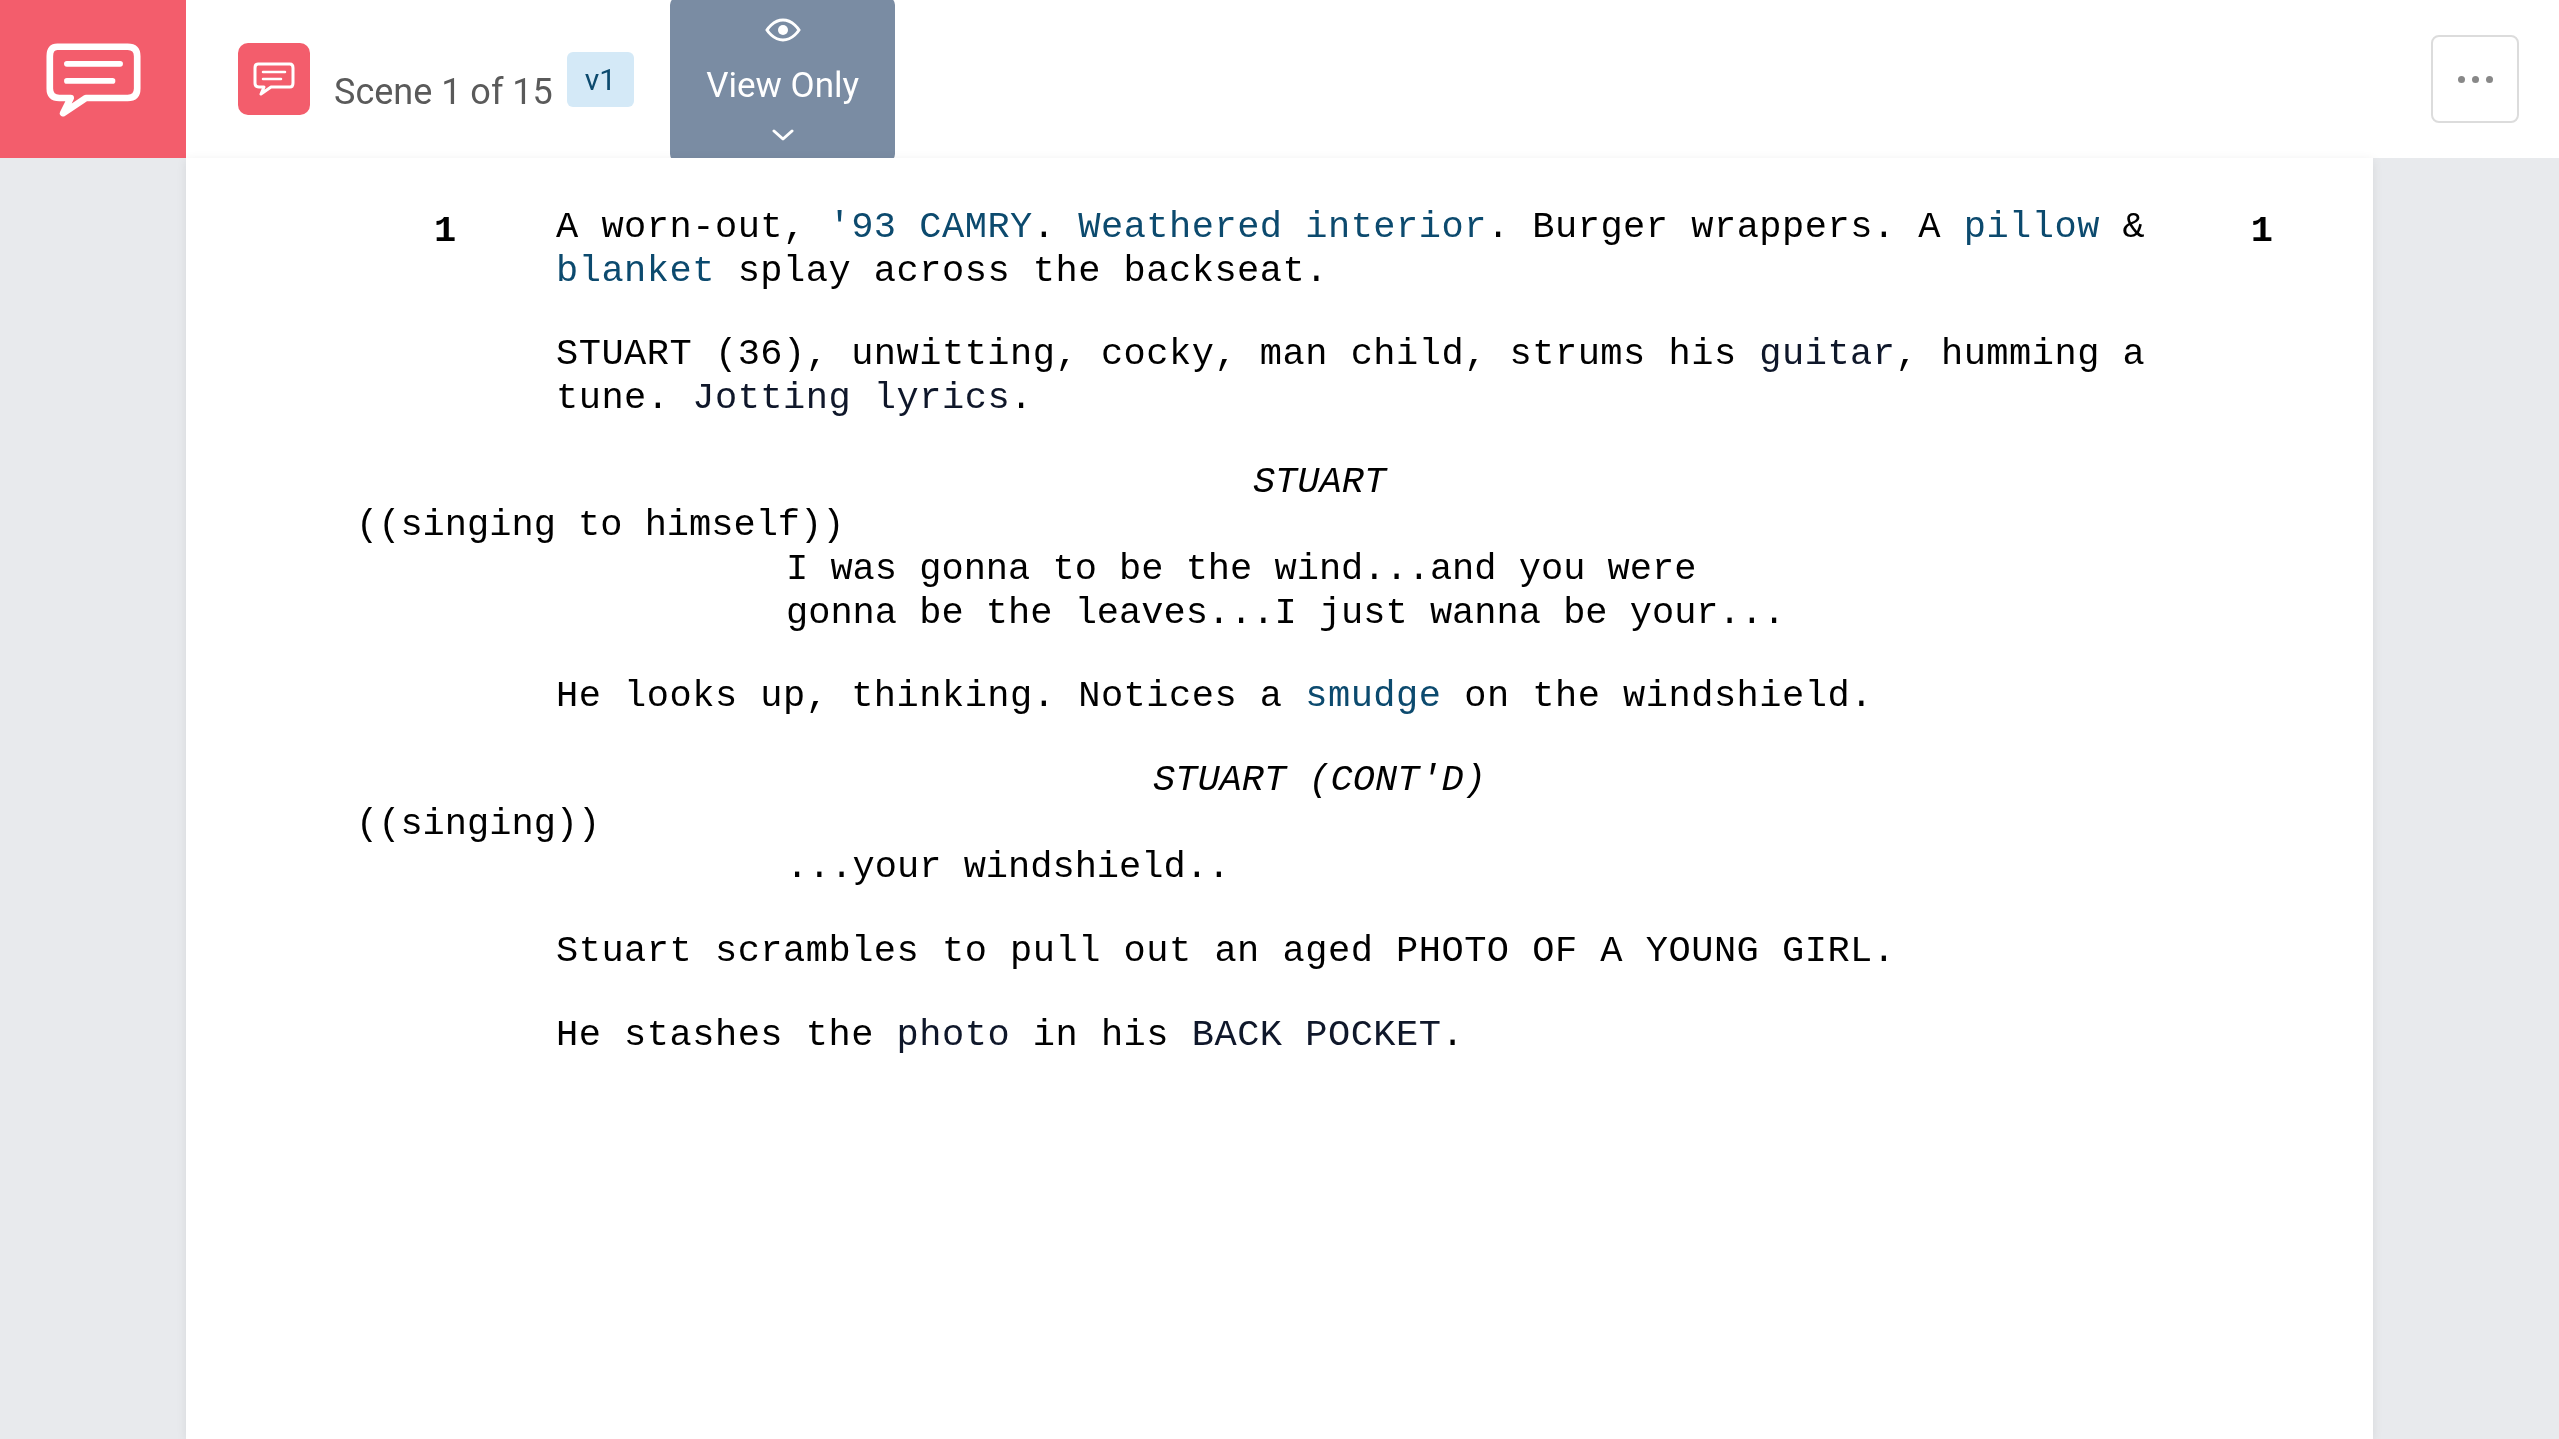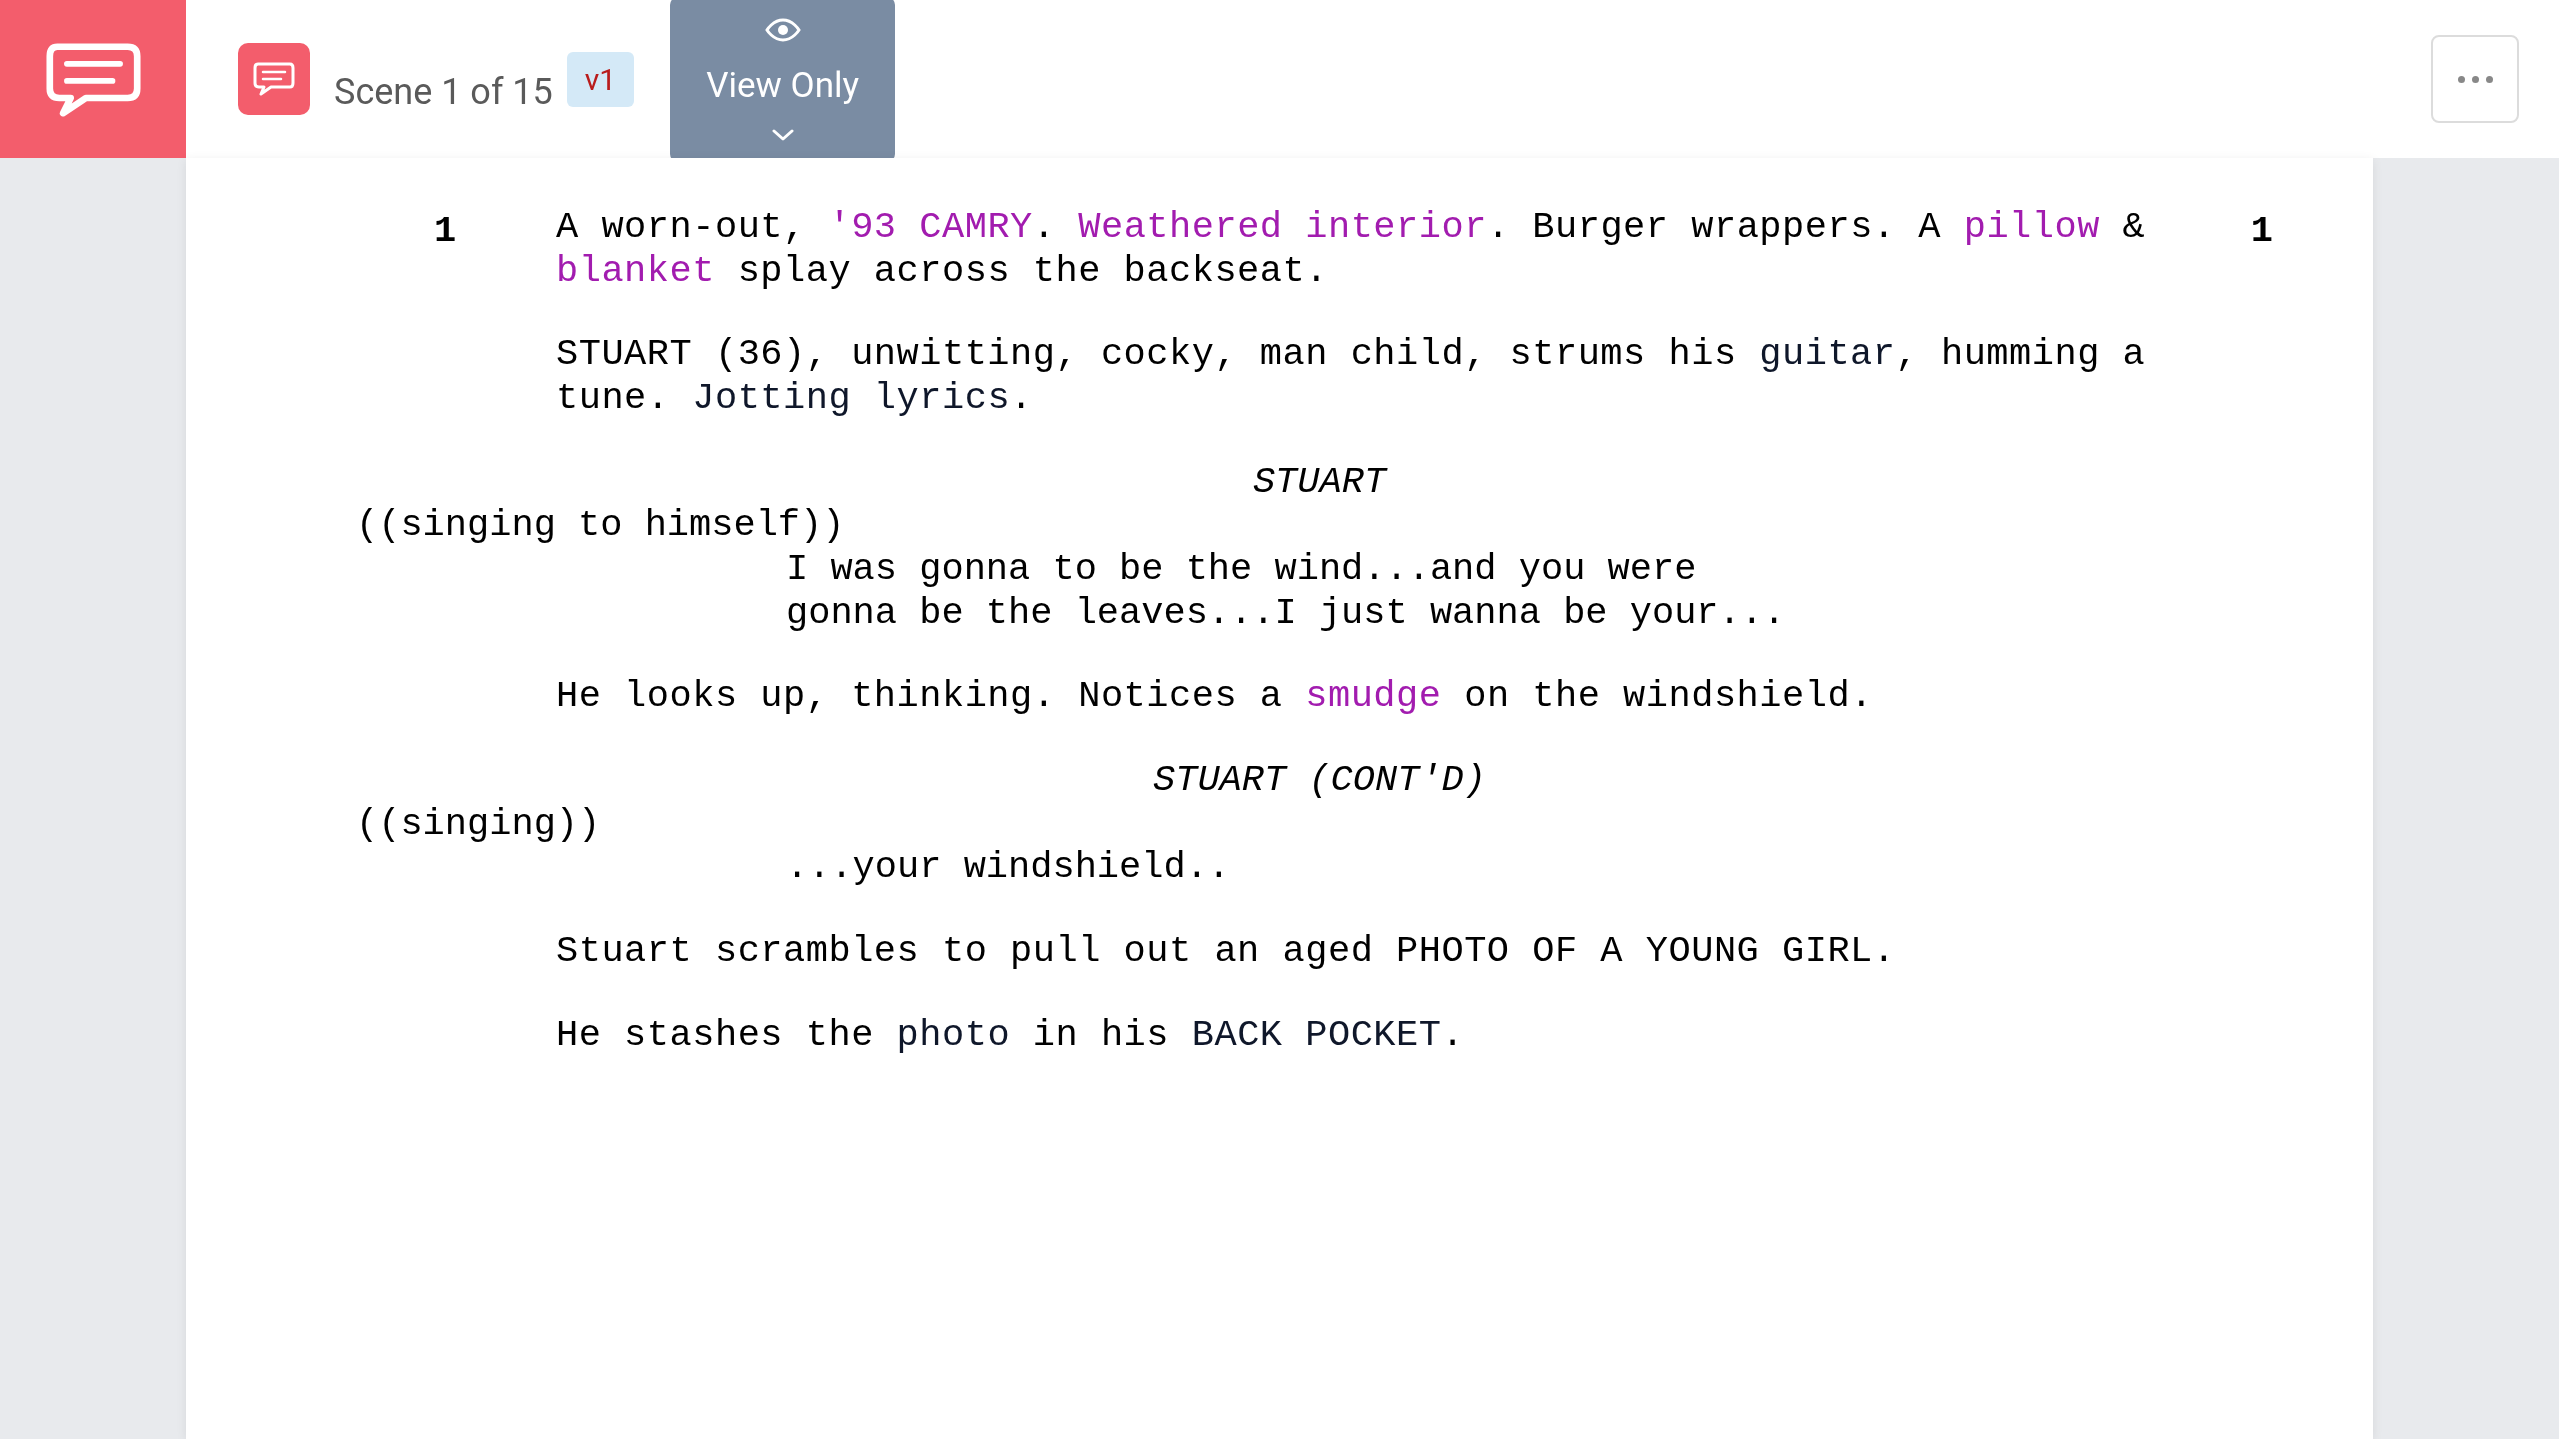--- a/index.html
+++ b/index.html
@@ -57,21 +57,21 @@
       height: 36px;
     }
     .scene-label {
       font-size: 36px;
       color: #5a5a5a;
       margin-right: 14px;
       margin-top: 26px;
     }
     .version-badge {
       background: #d4e9f7;
-      color: #b91c1c;
+      color: #0c4a6e;
       padding: 10px 18px;
       border-radius: 6px;
       font-size: 30px;
       margin-right: 36px;
       cursor: pointer;
     }
     .view-only-btn {
       background: #7a8ca3;
       color: #ffffff;
       padding: 20px 36px;
@@ -166,21 +166,21 @@
       text-align: left;
       margin-bottom: 0px;
       margin-left: 70px;
     }
     .dialogue {
       margin-left: 500px;
       margin-right: 480px;
       margin-bottom: 40px;
     }
     .tag-blue {
-      color: #a21caf;
+      color: #0c4a6e;
     }
     .tag-orange {
       color: #0f172a;
       text-align: right;
     }
   </style>
 </head>
 <body>
 
 <div class="app-logo">

